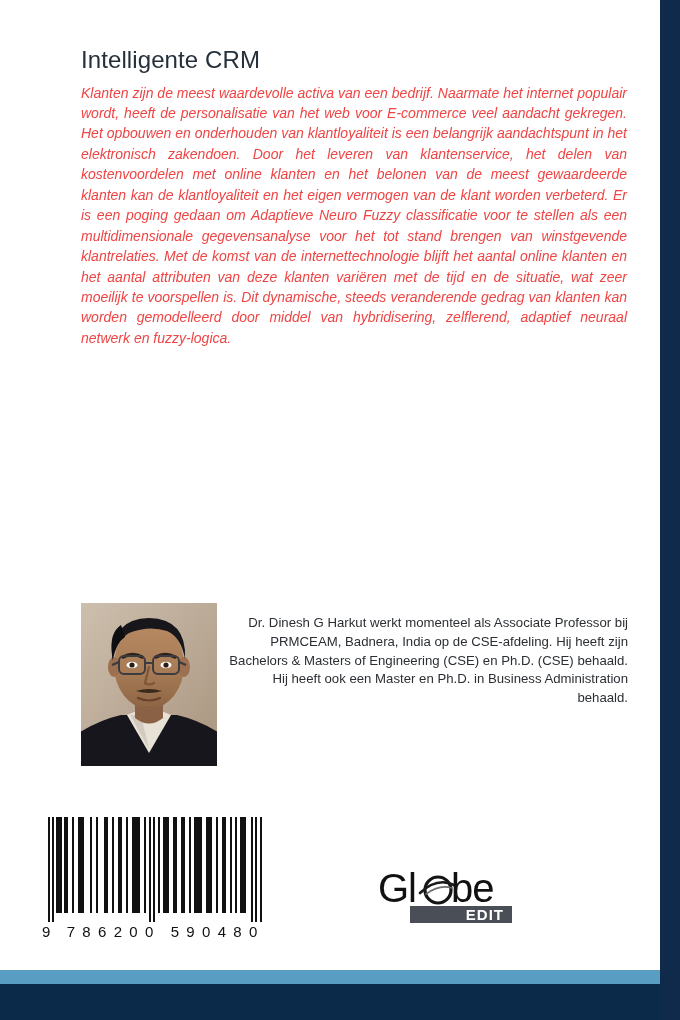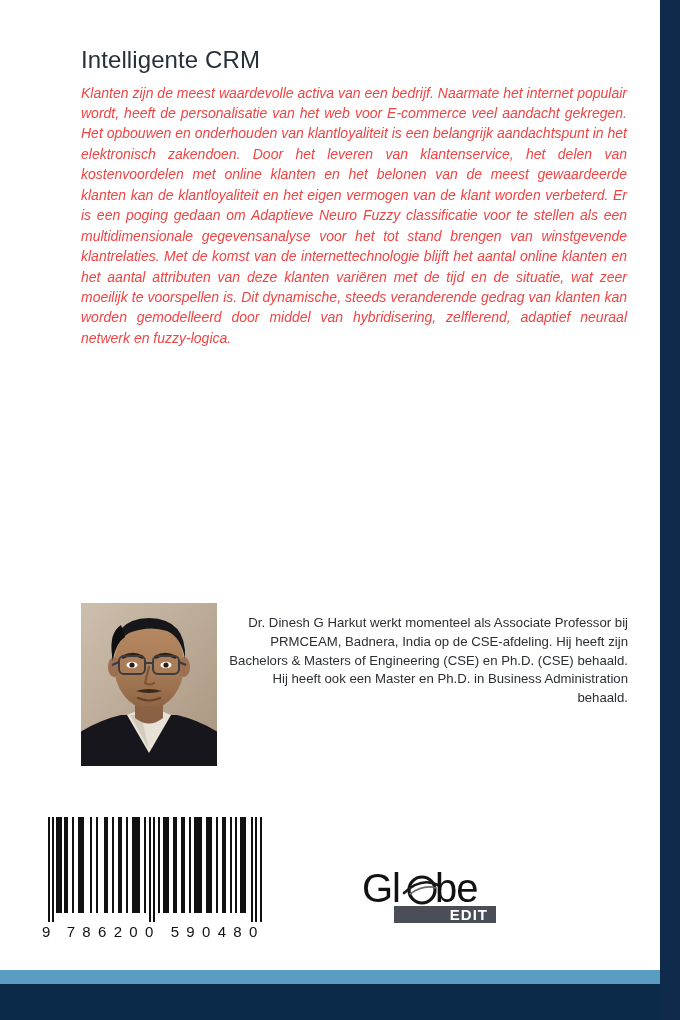--- a/index.html
+++ b/index.html
@@ -115,21 +115,21 @@
     color: #111111;
     letter-spacing: 0px;
   }
   .bc-lead { width: 15px; text-align: left; }
   .bc-grp-l { width: 94px; display: flex; justify-content: space-around; margin-left: 6px;}
   .bc-grp-r { width: 94px; display: flex; justify-content: space-around; margin-left: 10px;}
 
   
   .logo {
     position: absolute;
-    left: 360px;
+    left: 376px;
     top: 866px;
     width: 136px;
     height: 62px;
   }
   .logo svg { display: block; }
 </style>
 </head>
 <body>
 
 <div class="cover">

